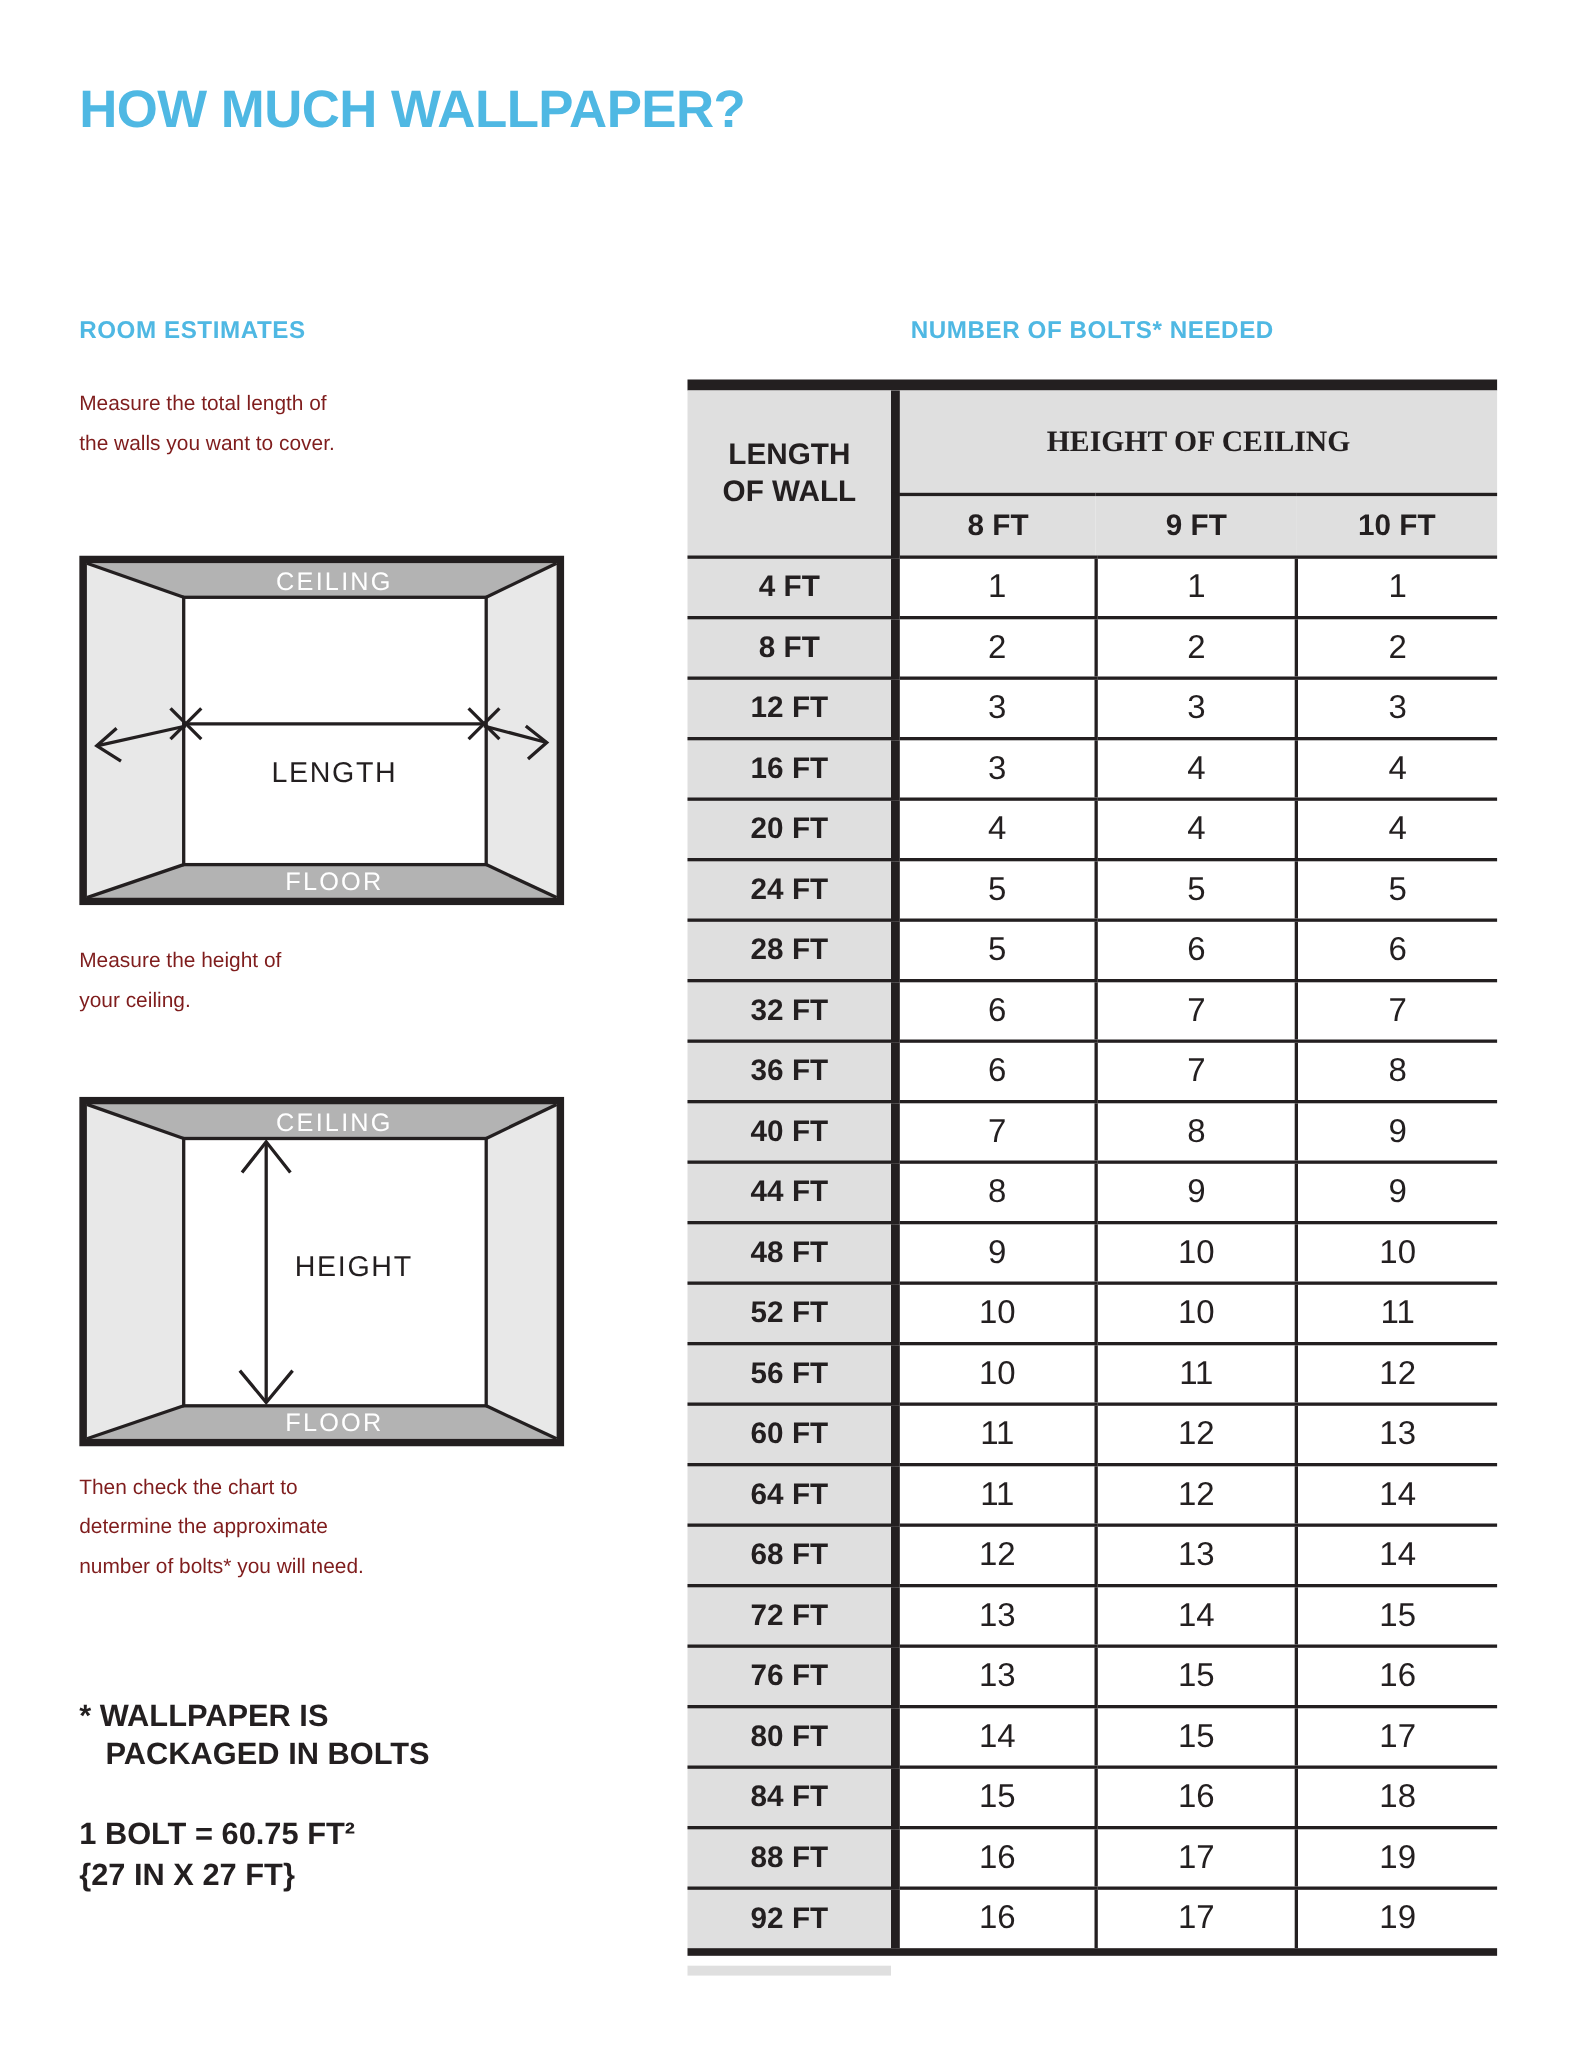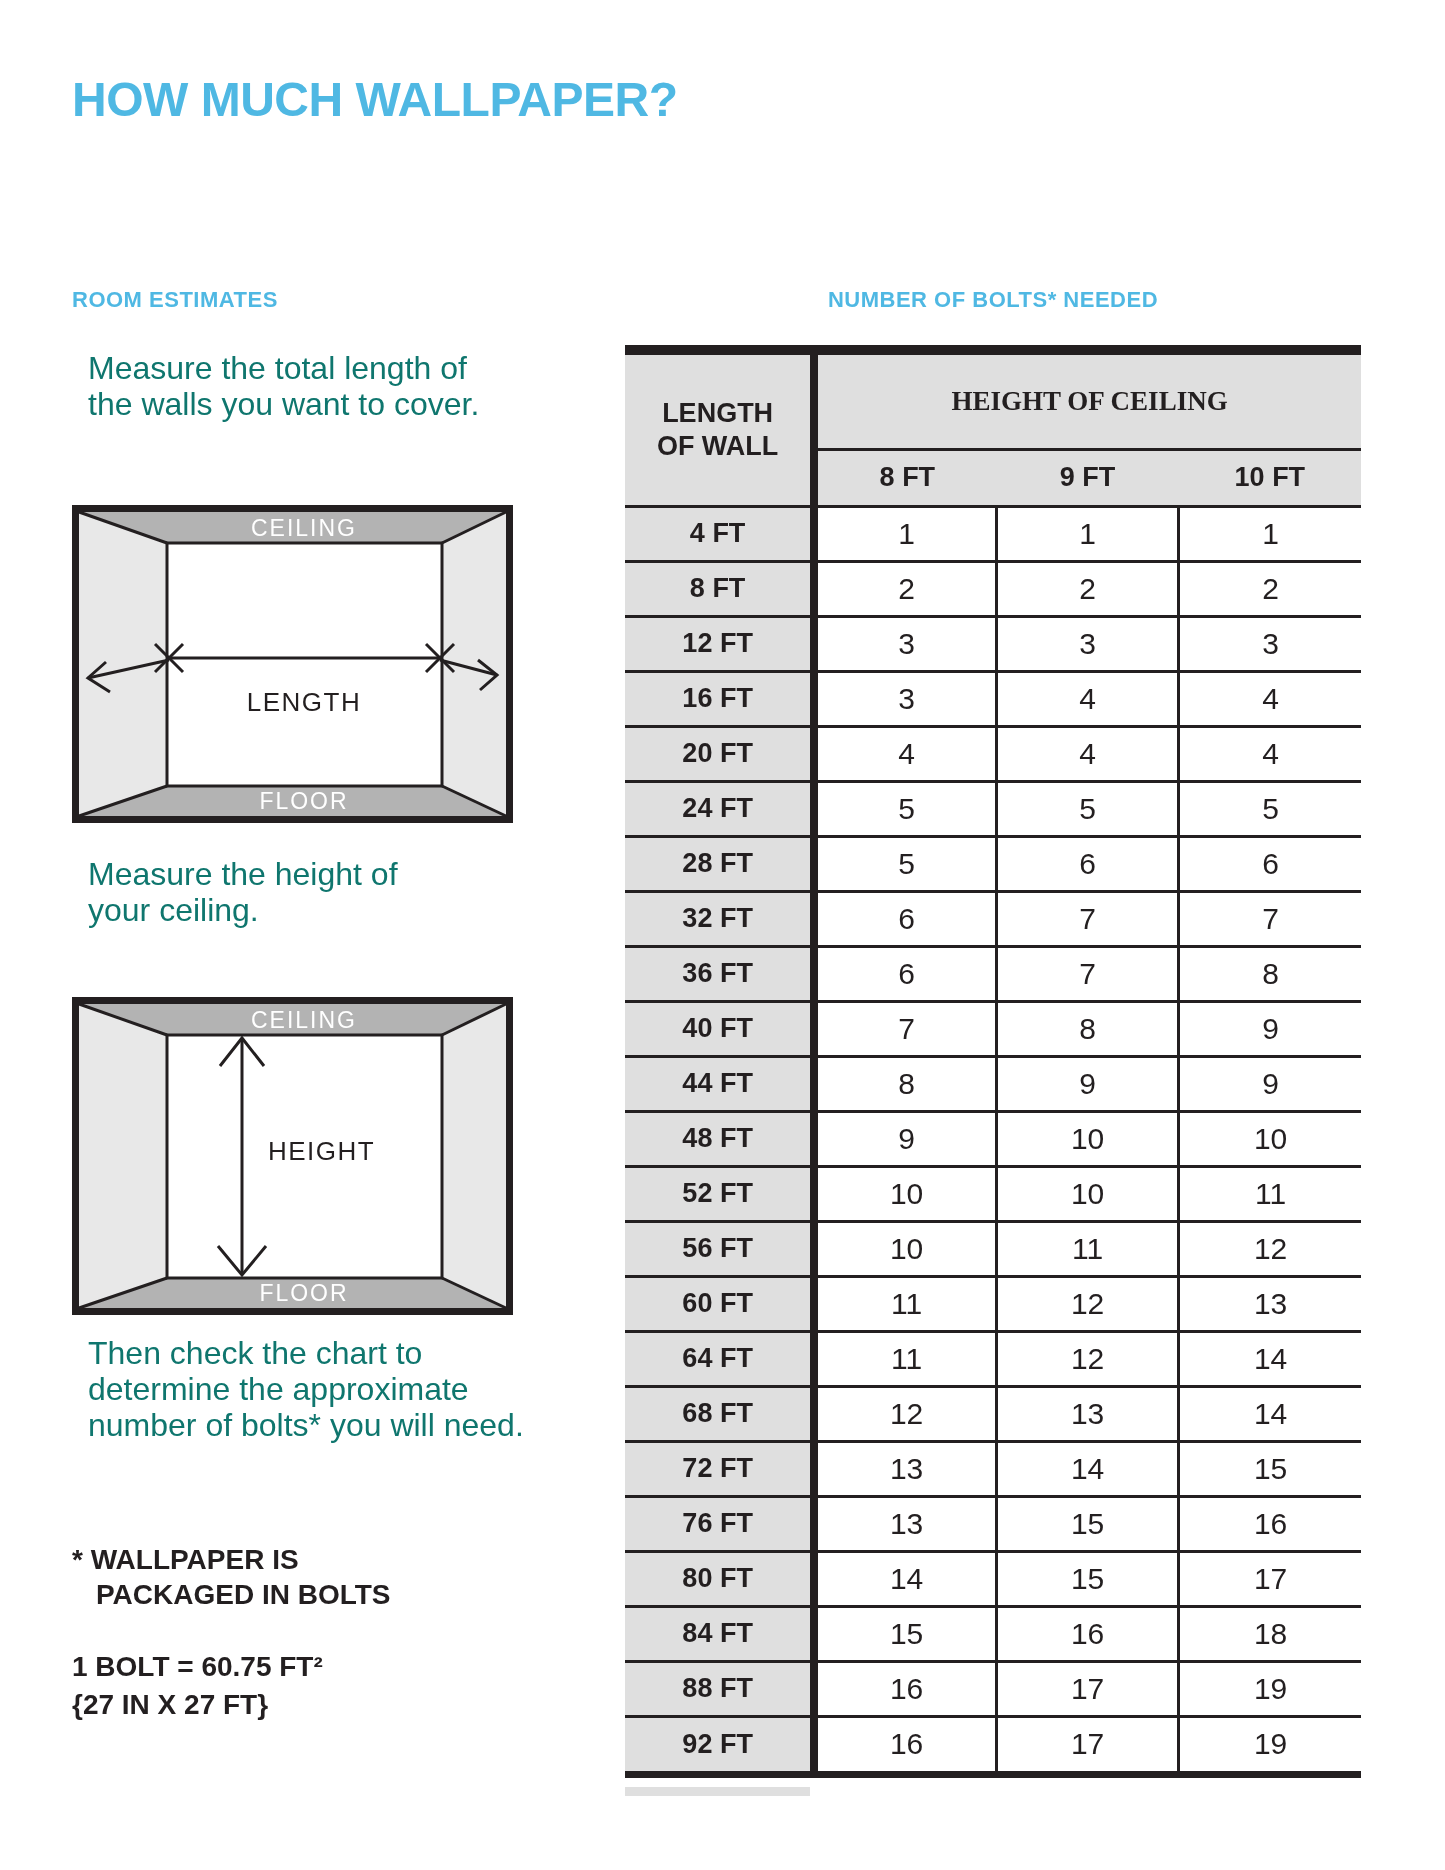--- a/index.html
+++ b/index.html
@@ -31,24 +31,24 @@
     color: #4fb8e3;
   }
   .left-heading { left: 72px; top: 287px; }
   .table-heading {
     left: 625px; top: 287px;
     width: 736px;
     text-align: center;
   }
 
   .step-text {
-    left: 88px;
-    font-size: 32px;
+    left: 72px;
+    font-size: 19px;
     line-height: 36px;
-    color: #0f766e;
+    color: #7f1d1d;
     white-space: pre-line;
   }
   .step-1 { top: 350px; }
   .step-2 { top: 845px; margin-top: 11px; }
   .step-3 { top: 1335px; }
 
   .footnote {
     left: 72px; top: 1542px;
     font-size: 28px;
     font-weight: 700;

